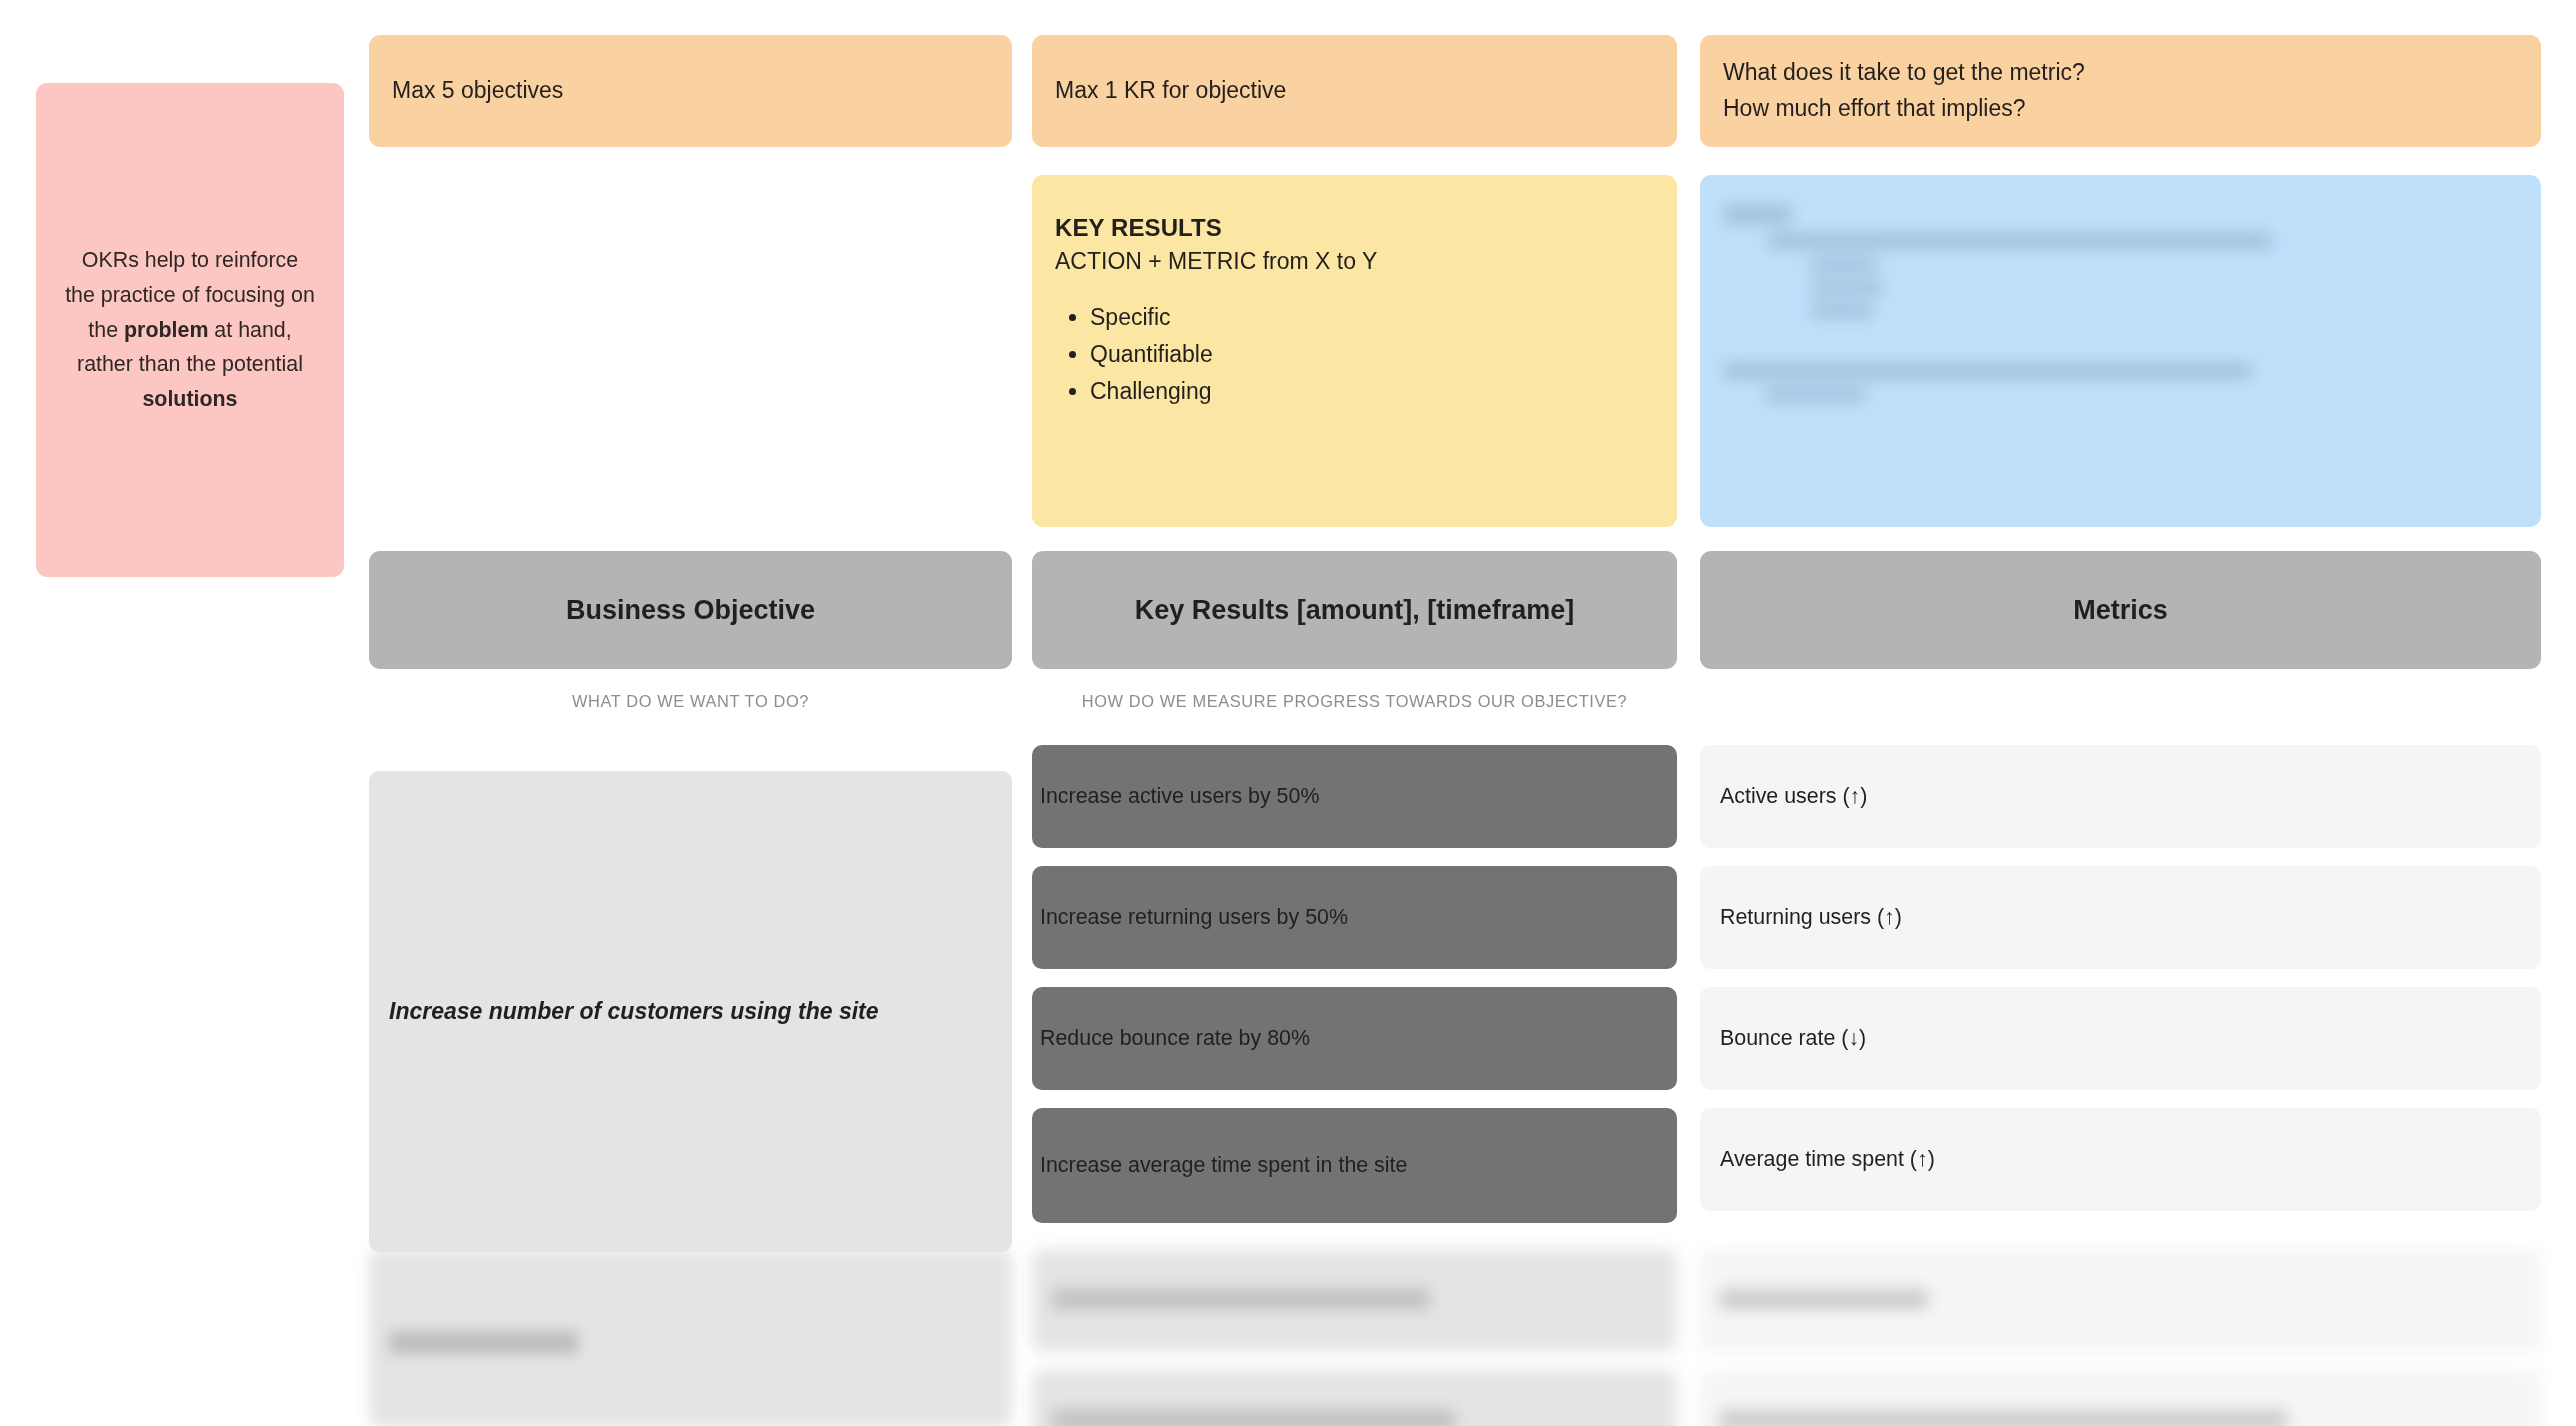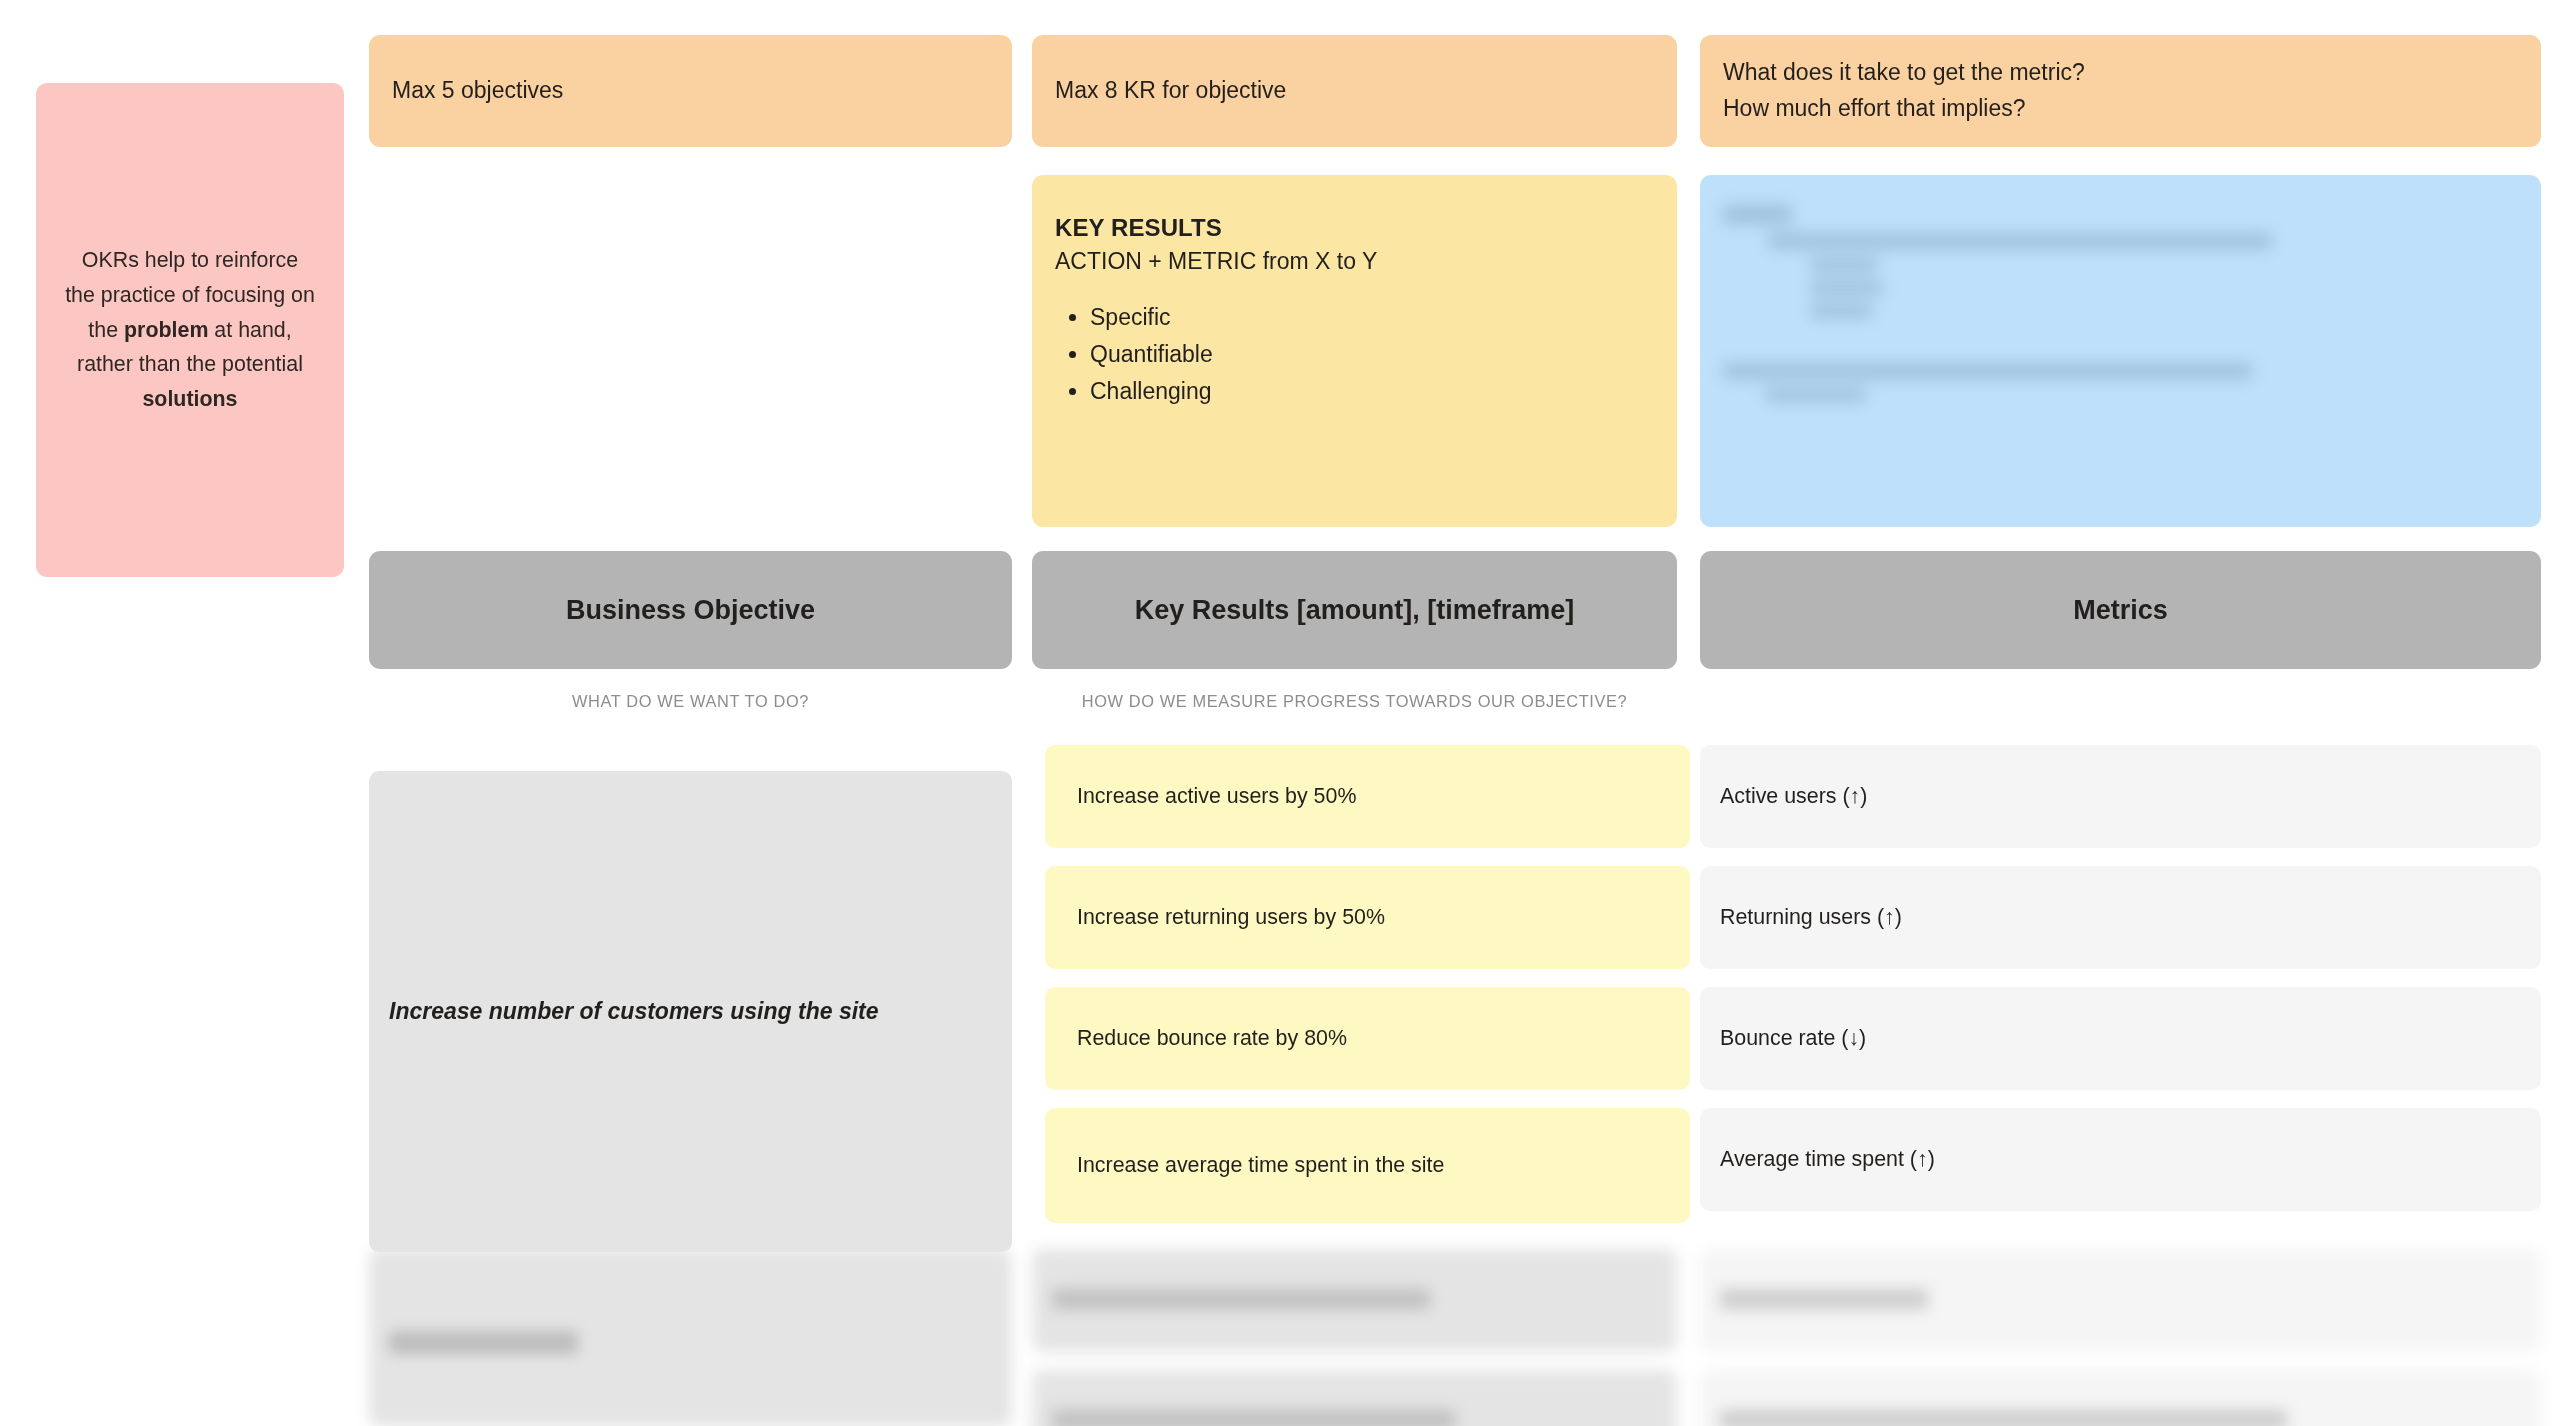--- a/index.html
+++ b/index.html
@@ -142,26 +142,25 @@
     padding: 0 20px;
   }
   .objective-cell span {
     font-size: 23px;
     font-weight: 700;
     color: #221f1c;
     line-height: 1.4;
   }
 
   .kr-cell {
-    background: #fef9c3;
+    background: #737373;
     border-radius: 10px;
     display: flex;
     align-items: center;
-    padding: 0 32px;
-    margin-left: 13px;
+    padding: 0 8px;
   }
   .kr-cell span {
     font-size: 21.4px;
     font-weight: 400;
     color: #221f1c;
   }
 
   .metric-cell {
     background: #f5f5f5;
     border-radius: 10px;
@@ -187,21 +186,21 @@
     <p>
       <span>OKRs help to reinforce the practice of focusing on the </span><b>problem</b><span> at hand, rather than the potential </span><b>solutions</b>
     </p>
   </div>
 
   <div class="card prompt" style="left:369px; width:643px;">
     <span class="ptxt">Max 5 objectives</span>
   </div>
 
   <div class="card prompt" style="left:1032px; width:645px;">
-    <span class="ptxt">Max 8 KR for objective</span>
+    <span class="ptxt">Max 1 KR for objective</span>
   </div>
 
   <div class="card prompt" style="left:1700px; width:841px; align-items:center;">
     <div class="ptxt">
       <div>What does it take to get the metric?</div>
       <div>How much effort that implies?</div>
     </div>
   </div>
 
 

